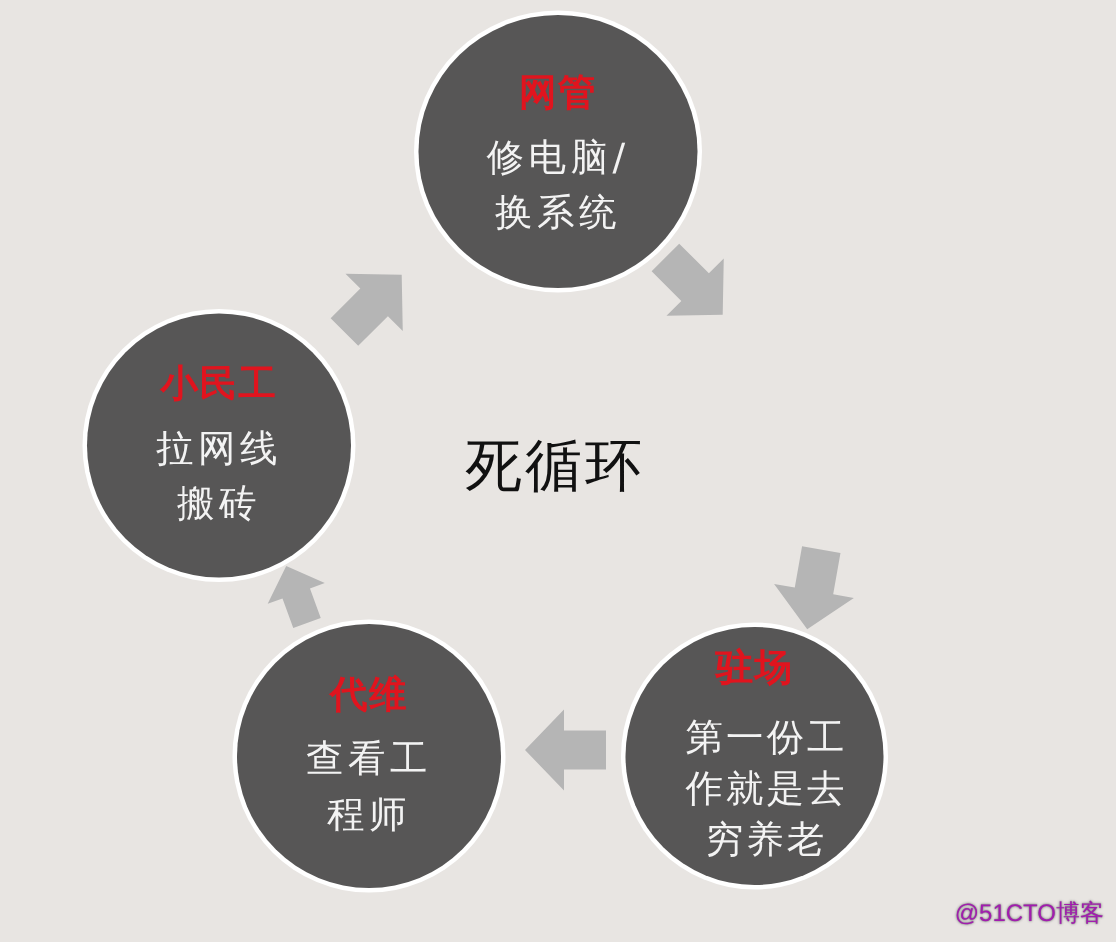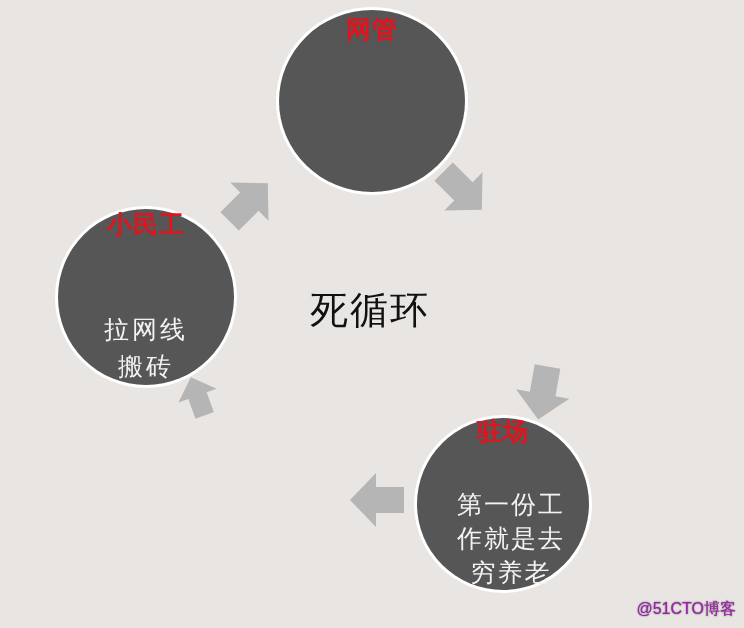--- a/index.html
+++ b/index.html
@@ -25,21 +25,21 @@
       width: 744px; height: 628px;
     }
     .node {
       position: absolute;
       border-radius: 50%;
       background: #575656;
       box-shadow: 0 0 0 3px #ffffff;
       display: flex;
       flex-direction: column;
       align-items: center;
-      justify-content: space-between;
+      justify-content: center;
       text-align: center;
       box-sizing: border-box;
     }
     .node-title {
       color: #e0141e;
       font-family: "DejaVu Serif", serif;
       font-weight: bold;
       font-size: 25px;
       line-height: 32px;
       letter-spacing: 1px;
@@ -91,30 +91,37 @@
 
     <use href="#arrowShape" fill="#b5b5b5" transform="translate(378,500) rotate(180)"></use>
 
     <use href="#arrowShape" fill="#b5b5b5" transform="translate(198,397) rotate(-110) scale(0.75)"></use>
 
     <use href="#arrowShape" fill="#b5b5b5" transform="translate(248,203) rotate(-45)"></use>
   </svg>
 
   <div class="node" style="left:279px; top:10px; width:186px; height:182px; padding-top:4px;">
     <div class="node-title">网管</div>
+    <div class="node-desc">修电脑/
+换系统</div>
   </div>
 
 
   <div class="node" style="left:417px; top:418px; width:172px; height:172px;">
     <div class="node-title" style="margin-bottom:12px;font-family:Liberation Mono, monospace;">驻场</div>
     <div class="node-desc" style="line-height:34px; letter-spacing:2px;margin-left:16px;">第一份工
 作就是去
 穷养老</div>
   </div>
 
+  <div class="node" style="left:158px; top:416px; width:176px; height:176px;">
+    <div class="node-title">代维</div>
+    <div class="node-desc">查看工
+程师</div>
+  </div>
 
   <div class="node" style="left:58px; top:209px; width:176px; height:176px;">
     <div class="node-title">小民工</div>
     <div class="node-desc">拉网线
 搬砖</div>
   </div>
 
   <div class="center-label">死循环</div>
 
   <div class="watermark">@51CTO博客</div>

